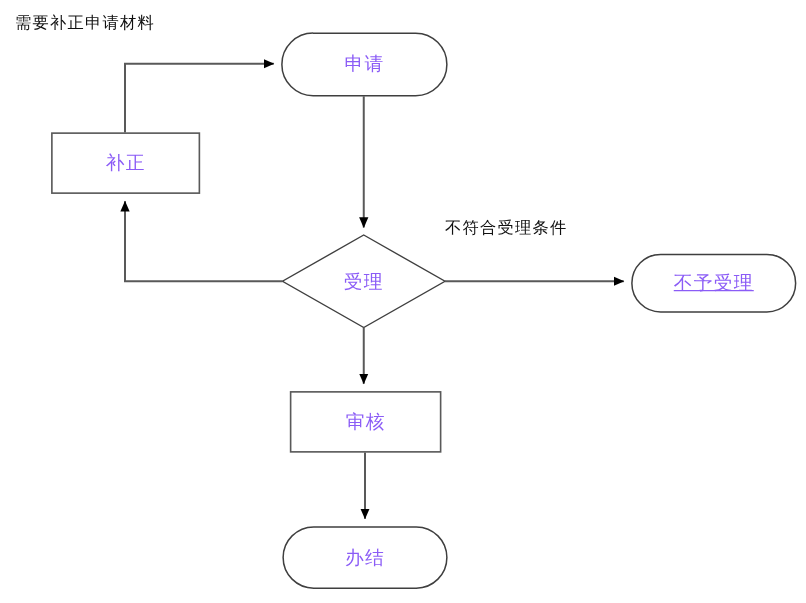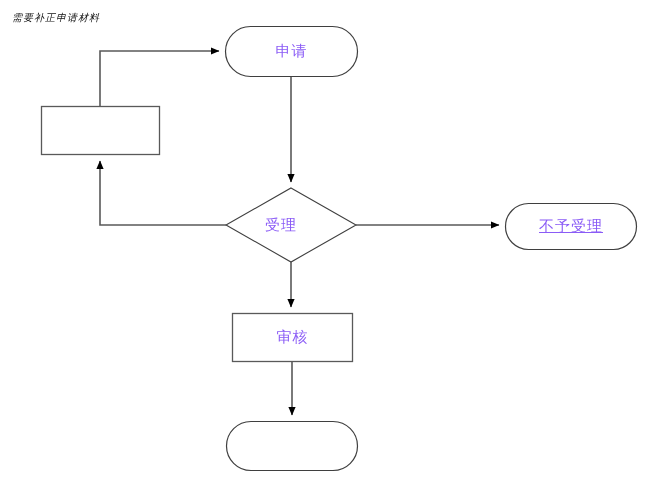--- a/index.html
+++ b/index.html
@@ -31,26 +31,25 @@
     align-items: center;
     justify-content: center;
     font-size: 15px;
     color: #8b5cf6;
     letter-spacing: 1px;
     white-space: nowrap;
     pointer-events: none;
   }
   .free-label {
     position: absolute;
-    font-size: 10px;
+    font-size: 13px;
     color: #111111;
     letter-spacing: 1px;
     white-space: nowrap;
     line-height: 18px;
-    font-style: italic;
   }
 </style>
 </head>
 <body>
 
 <div id="canvas">
 
   <svg id="flow-svg" viewBox="0 0 645 482" xmlns="http://www.w3.org/2000/svg">
     <defs>
       <marker id="arrowhead" markerWidth="9" markerHeight="9" refX="8.2" refY="4.5" orient="auto" markerUnits="userSpaceOnUse">
@@ -102,24 +101,27 @@
       <path d="M291,262 L291,307" fill="none" stroke="#595959" stroke-width="1.6" marker-end="url(#arrowhead)"></path>
     </g>
 
     <g>
       <path d="M292,362 L292,415" fill="none" stroke="#595959" stroke-width="1.6" marker-end="url(#arrowhead)"></path>
     </g>
   </svg>
 
   <div class="node-label" style="left:225px; top:26px; width:133px; height:51px;">申请</div>
 
+  <div class="node-label" style="left:41px; top:106px; width:119px; height:49px;">补正</div>
 
-  <div class="node-label" style="left:216px; top:188px; width:130px; height:74px;">受理</div>
+  <div class="node-label" style="left:226px; top:188px; width:130px; height:74px;">受理</div>
 
   <div class="node-label" style="left:505px; top:203px; width:132px; height:47px;text-decoration:underline;">不予受理</div>
 
   <div class="node-label" style="left:232px; top:313px; width:121px; height:49px;text-align:center;">审核</div>
 
+  <div class="node-label" style="left:226px; top:421px; width:132px; height:50px;">办结</div>
 
   <div class="free-label" style="left:12px; top:9px;">需要补正申请材料</div>
 
+  <div class="free-label" style="left:356px; top:173px;">不符合受理条件</div>
 
 </div>
 
 </body></html>

